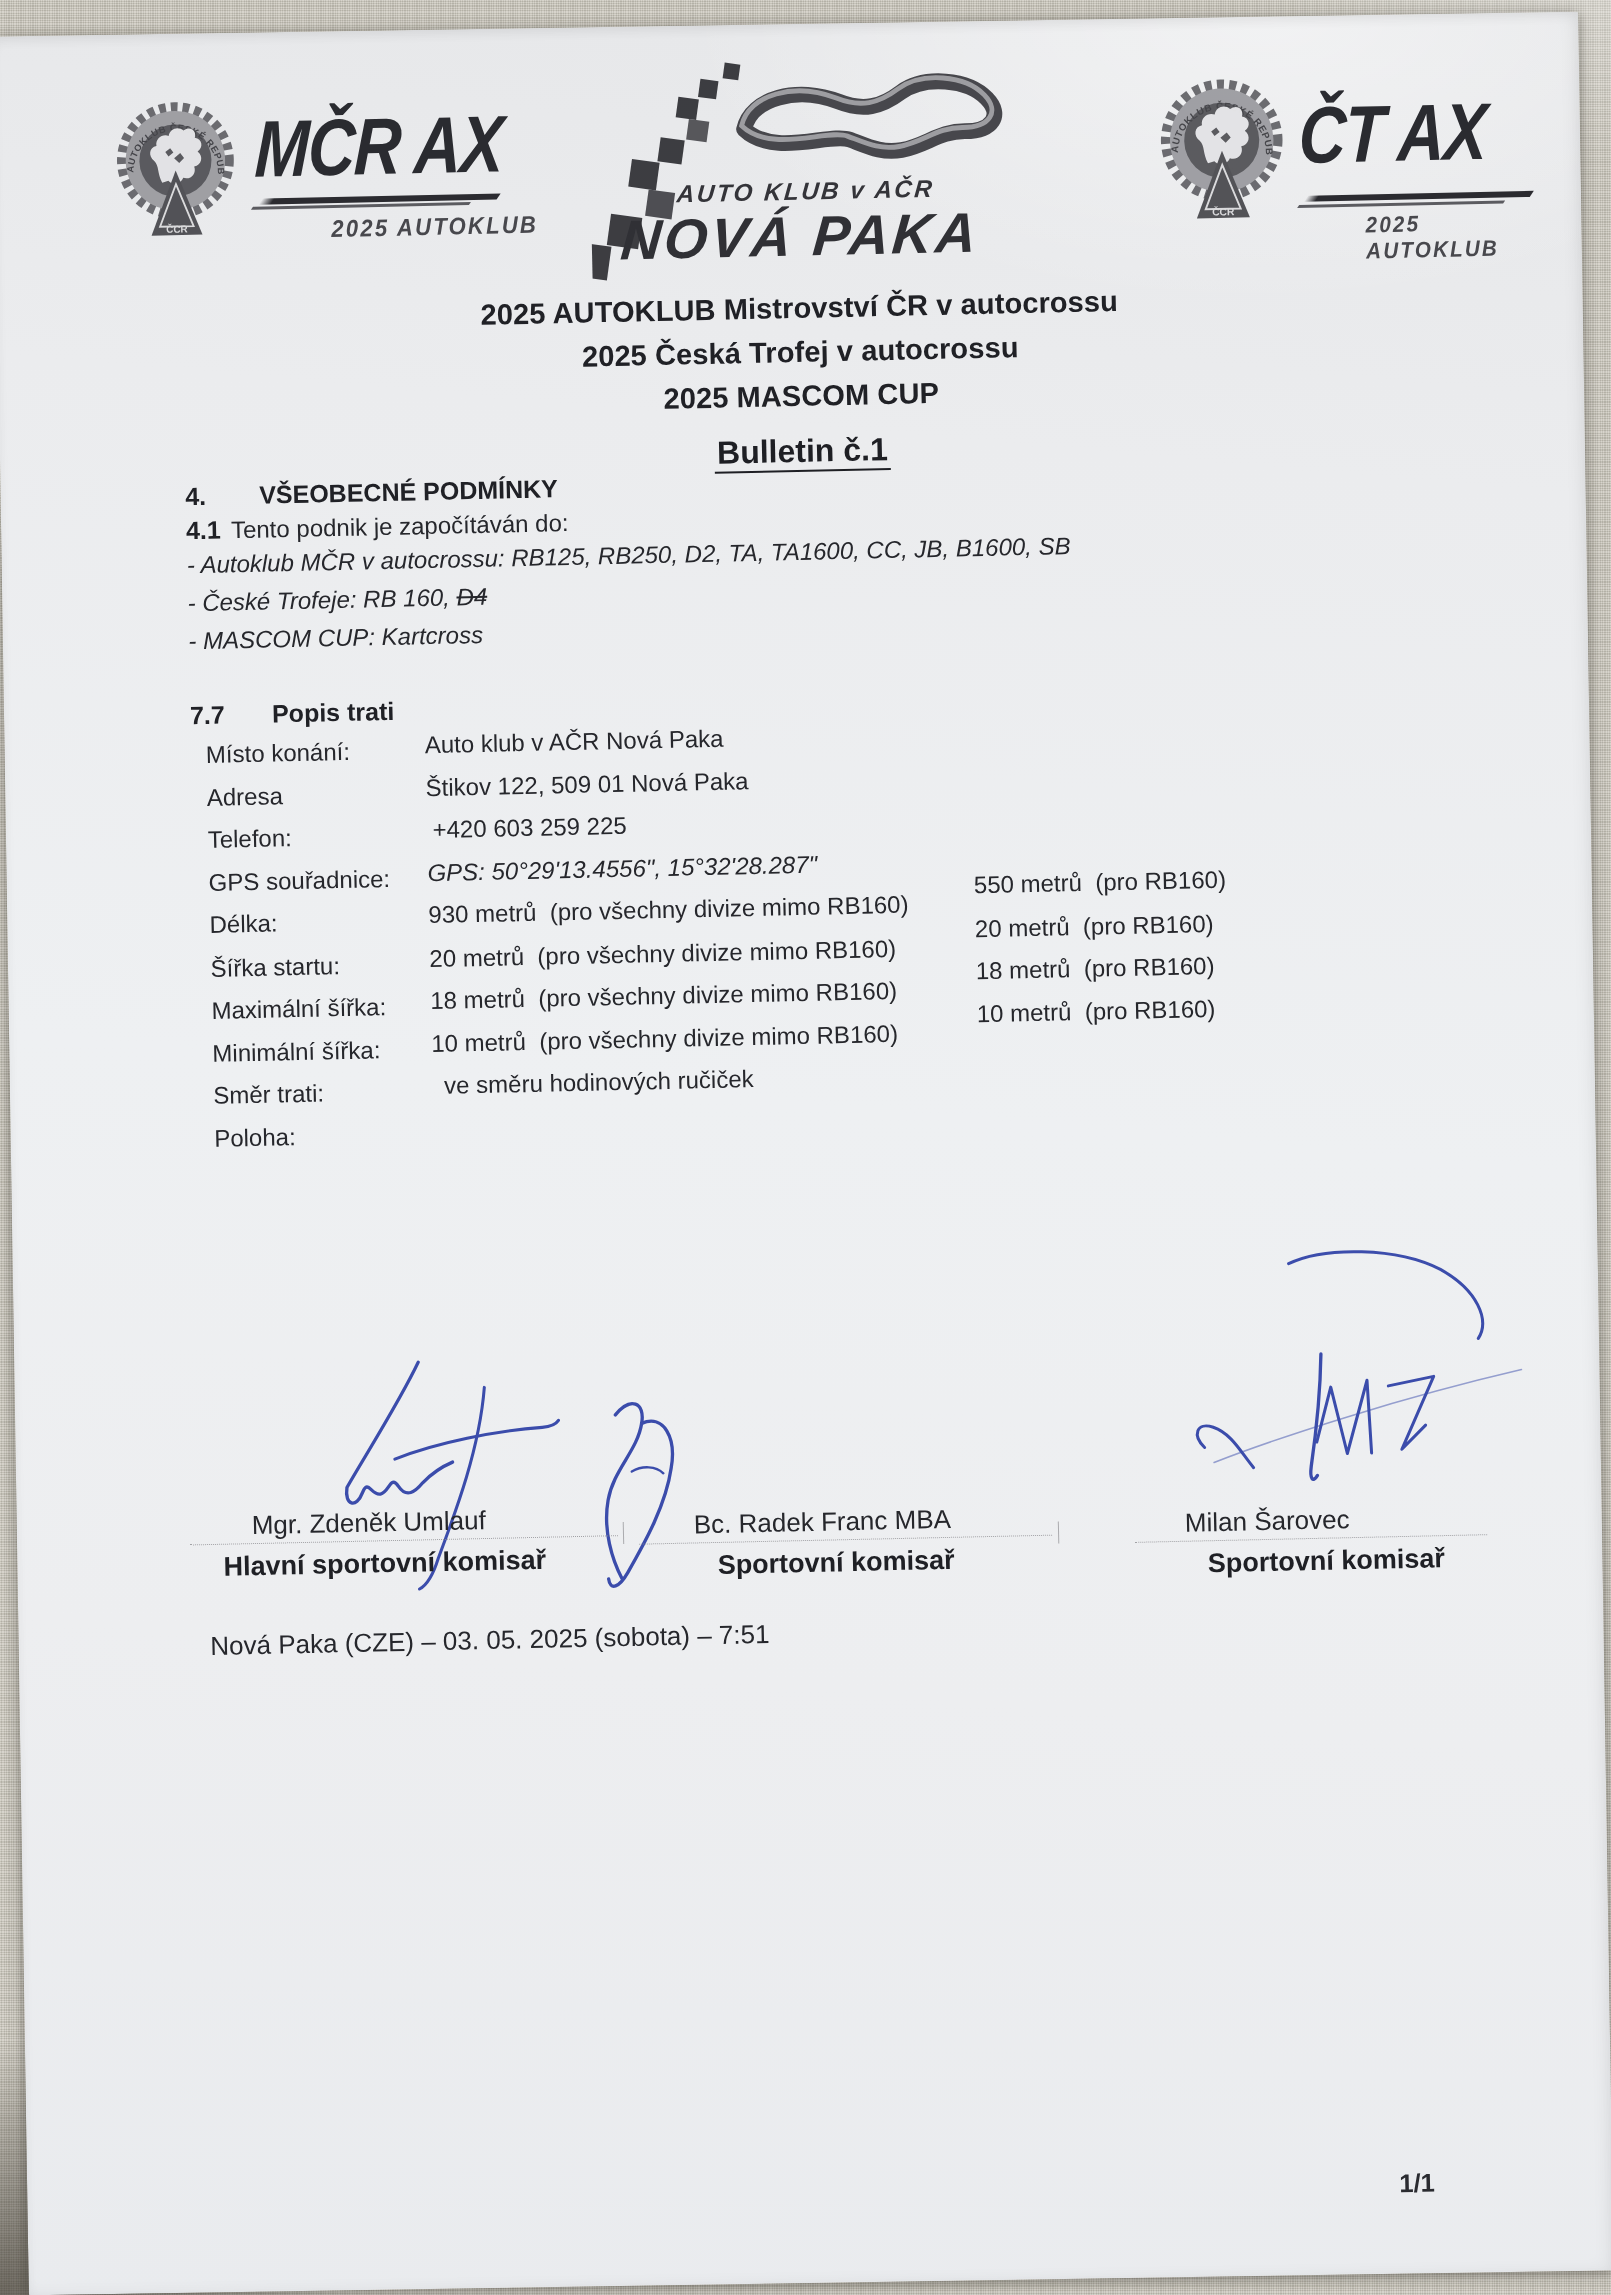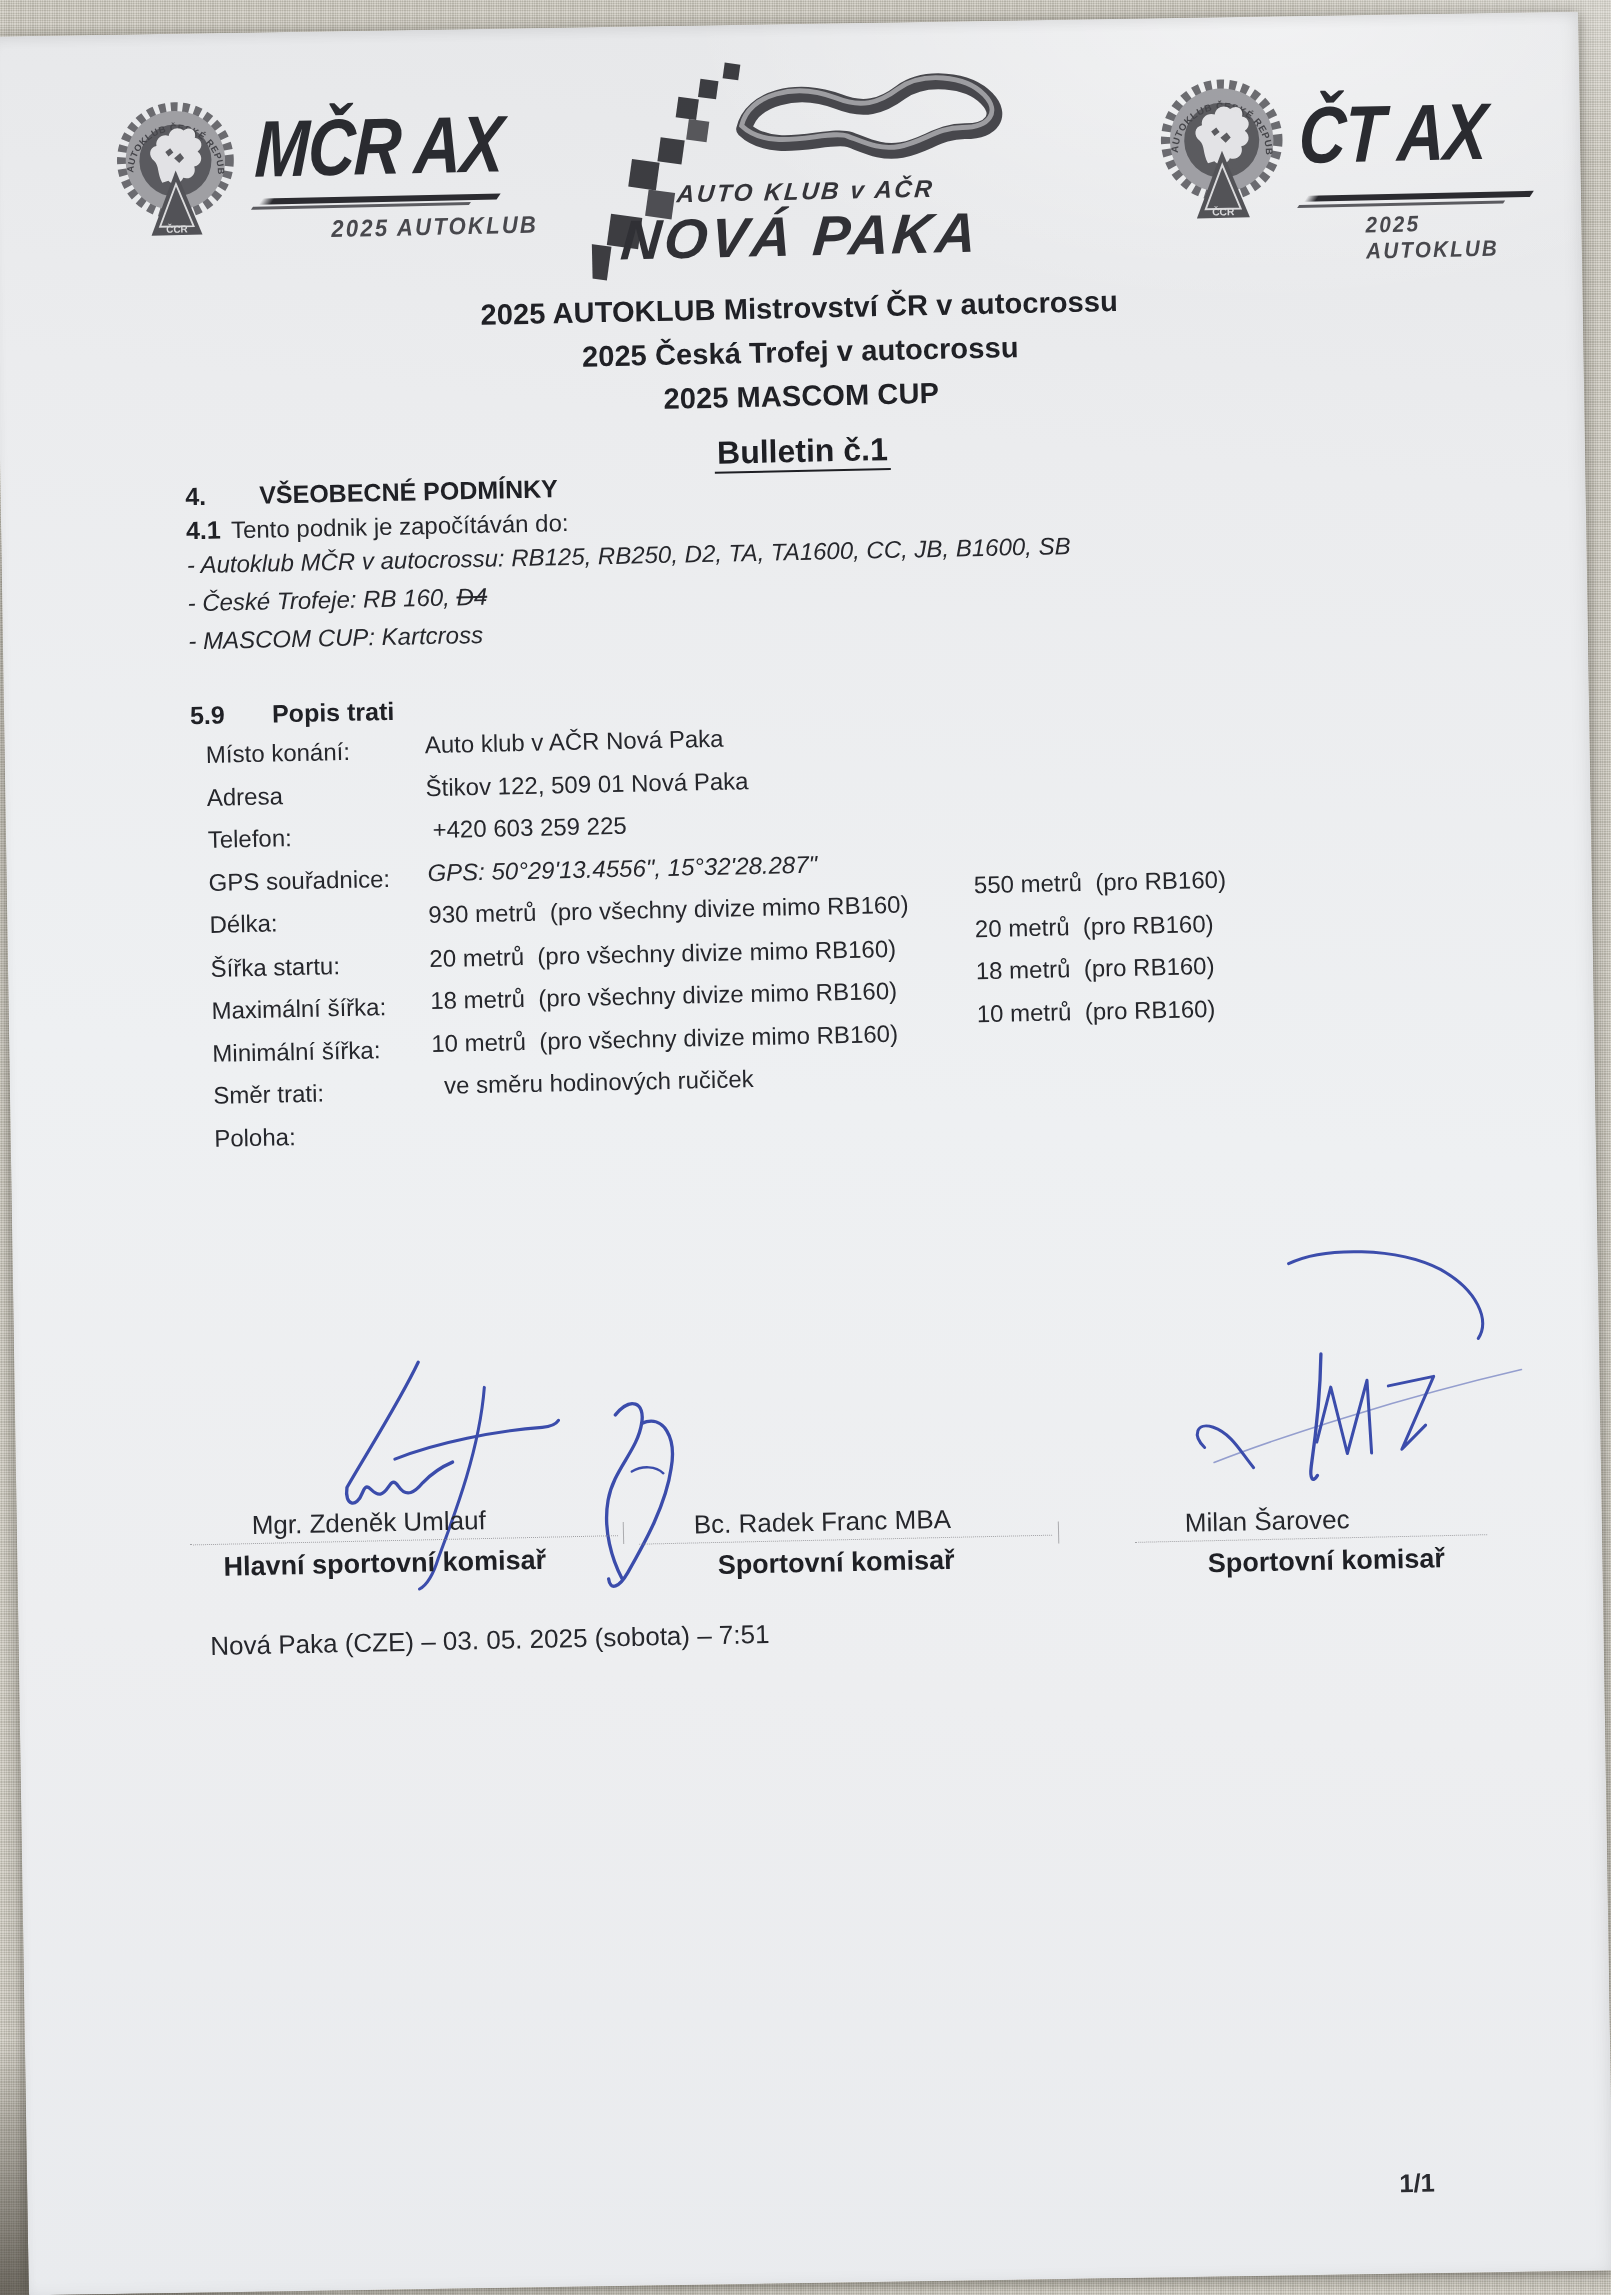--- a/index.html
+++ b/index.html
@@ -131,21 +131,21 @@
     <div class="abs bulletin" style="top:409px;"><span>Bulletin č.1</span></div>
 
     <div class="abs h4" style="left:189px;top:445px;">4.</div>
     <div class="abs h4" style="left:263px;top:445px;">VŠEOBECNÉ PODMÍNKY</div>
     <div class="abs h4" style="left:189px;top:479px;">4.1</div>
     <div class="abs body-t" style="left:234px;top:480px;">Tento podnik je započítáván do:</div>
     <div class="abs list-t" style="left:189px;top:514px;">- Autoklub MČR v autocrossu: RB125, RB250, D2, TA, TA1600, CC, JB, B1600, SB</div>
     <div class="abs list-t" style="left:189px;top:552px;"><span>- České Trofeje: RB 160, </span><span class="strike">D4</span></div>
     <div class="abs list-t" style="left:189px;top:590px;">- MASCOM CUP: Kartcross</div>
 
-    <div class="abs h4" style="left:189px;top:664px;">5.9</div>
+    <div class="abs h4" style="left:189px;top:664px;">7.7</div>
     <div class="abs h4" style="left:271px;top:664px;">Popis trati</div>
 
     <div class="abs lbl" style="left:204px;top:704px;">Místo konání:</div>
     <div class="abs val" style="left:423px;top:699px;">Auto klub v AČR Nová Paka</div>
 
     <div class="abs lbl" style="left:204px;top:747px;">Adresa</div>
     <div class="abs val" style="left:423px;top:742px;">Štikov 122, 509 01 Nová Paka</div>
 
     <div class="abs lbl" style="left:204px;top:789px;">Telefon:</div>
     <div class="abs val" style="left:429px;top:784px;">+420 603 259 225</div>

